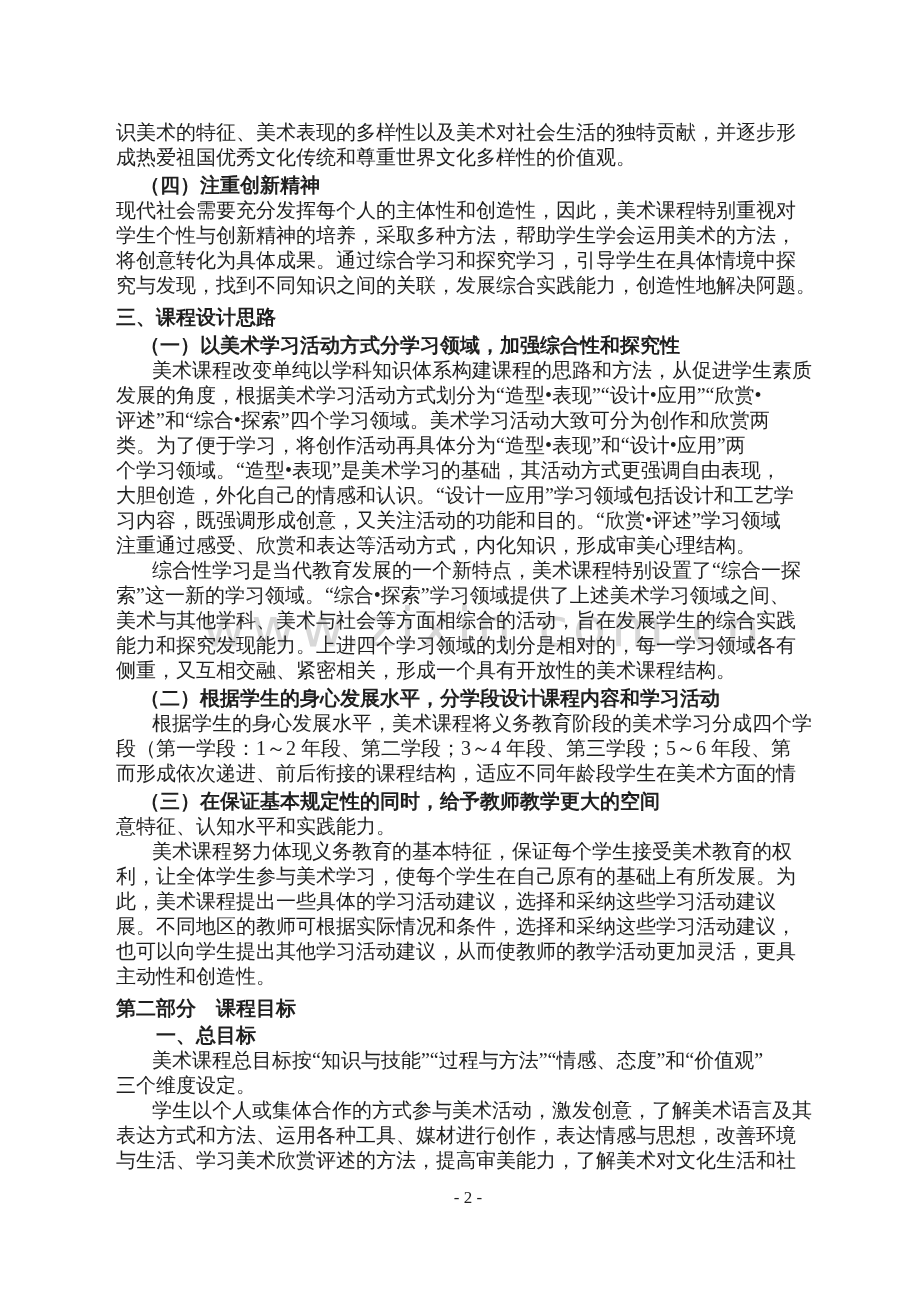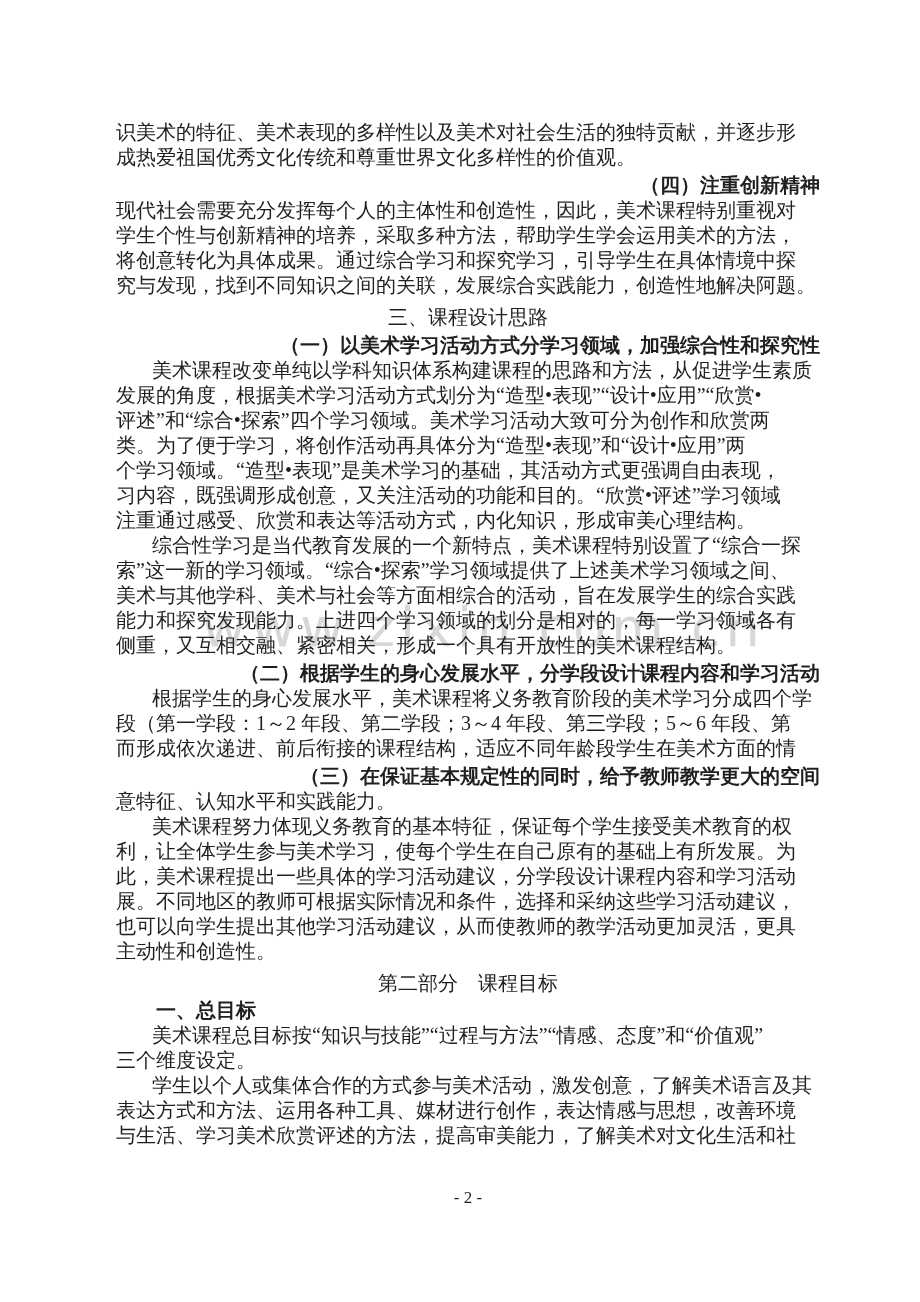--- a/index.html
+++ b/index.html
@@ -42,32 +42,30 @@
     white-space: nowrap;
     letter-spacing: 0px;
   }
   .line.body { text-indent: 0; }
   .line.indent { text-indent: 36px; }
   .line.heading {
     font-family: "Liberation Sans", "DejaVu Sans", sans-serif;
     font-weight: bold;
     text-indent: 24px;
     margin-top: 3px;
-    text-align: right;
   }
   .line.heading2 {
     font-family: "Liberation Sans", "DejaVu Sans", sans-serif;
     font-weight: bold;
     text-indent: 40px;
     margin-top: 0;
   }
   .line.center {
     font-family: "Liberation Sans", "DejaVu Sans", sans-serif;
-    font-weight: normal;
-    text-align: center;
+    font-weight: bold;
     text-indent: 0;
     margin-top: 7px;
     margin-bottom: 2px;
   }
   .page-number {
     position: absolute;
     left: 116px;
     top: 1188px;
     width: 704px;
     text-align: center;
@@ -91,36 +89,37 @@
       <div class="line body">学生个性与创新精神的培养，采取多种方法，帮助学生学会运用美术的方法，</div>
       <div class="line body">将创意转化为具体成果。通过综合学习和探究学习，引导学生在具体情境中探</div>
       <div class="line body">究与发现，找到不同知识之间的关联，发展综合实践能力，创造性地解决阿题。</div>
       <div class="line center">三、课程设计思路</div>
       <div class="line heading">（一）以美术学习活动方式分学习领域，加强综合性和探究性</div>
       <div class="line indent">美术课程改变单纯以学科知识体系构建课程的思路和方法，从促进学生素质</div>
       <div class="line body">发展的角度，根据美术学习活动方式划分为“造型•表现”“设计•应用”“欣赏•</div>
       <div class="line body">评述”和“综合•探索”四个学习领域。美术学习活动大致可分为创作和欣赏两</div>
       <div class="line body">类。为了便于学习，将创作活动再具体分为“造型•表现”和“设计•应用”两</div>
       <div class="line body">个学习领域。“造型•表现”是美术学习的基础，其活动方式更强调自由表现，</div>
+      <div class="line body">大胆创造，外化自己的情感和认识。“设计一应用”学习领域包括设计和工艺学</div>
       <div class="line body">习内容，既强调形成创意，又关注活动的功能和目的。“欣赏•评述”学习领域</div>
       <div class="line body">注重通过感受、欣赏和表达等活动方式，内化知识，形成审美心理结构。</div>
       <div class="line indent">综合性学习是当代教育发展的一个新特点，美术课程特别设置了“综合一探</div>
       <div class="line body">索”这一新的学习领域。“综合•探索”学习领域提供了上述美术学习领域之间、</div>
       <div class="line body">美术与其他学科、美术与社会等方面相综合的活动，旨在发展学生的综合实践</div>
       <div class="line body">能力和探究发现能力。上进四个学习领域的划分是相对的，每一学习领域各有</div>
       <div class="line body">侧重，又互相交融、紧密相关，形成一个具有开放性的美术课程结构。</div>
       <div class="line heading">（二）根据学生的身心发展水平，分学段设计课程内容和学习活动</div>
       <div class="line indent">根据学生的身心发展水平，美术课程将义务教育阶段的美术学习分成四个学</div>
       <div class="line body">段（第一学段：1～2 年段、第二学段；3～4 年段、第三学段；5～6 年段、第</div>
       <div class="line body">而形成依次递进、前后衔接的课程结构，适应不同年龄段学生在美术方面的情</div>
       <div class="line heading">（三）在保证基本规定性的同时，给予教师教学更大的空间</div>
       <div class="line body">意特征、认知水平和实践能力。</div>
       <div class="line indent">美术课程努力体现义务教育的基本特征，保证每个学生接受美术教育的权</div>
       <div class="line body">利，让全体学生参与美术学习，使每个学生在自己原有的基础上有所发展。为</div>
-      <div class="line body">此，美术课程提出一些具体的学习活动建议，分学段设计课程内容和学习活动</div>
+      <div class="line body">此，美术课程提出一些具体的学习活动建议，选择和采纳这些学习活动建议</div>
       <div class="line body">展。不同地区的教师可根据实际情况和条件，选择和采纳这些学习活动建议，</div>
       <div class="line body">也可以向学生提出其他学习活动建议，从而使教师的教学活动更加灵活，更具</div>
       <div class="line body">主动性和创造性。</div>
       <div class="line center">第二部分　课程目标</div>
       <div class="line heading2">一、总目标</div>
       <div class="line indent">美术课程总目标按“知识与技能”“过程与方法”“情感、态度”和“价值观”</div>
       <div class="line body">三个维度设定。</div>
       <div class="line indent">学生以个人或集体合作的方式参与美术活动，激发创意，了解美术语言及其</div>
       <div class="line body">表达方式和方法、运用各种工具、媒材进行创作，表达情感与思想，改善环境</div>
       <div class="line body">与生活、学习美术欣赏评述的方法，提高审美能力，了解美术对文化生活和社</div>

